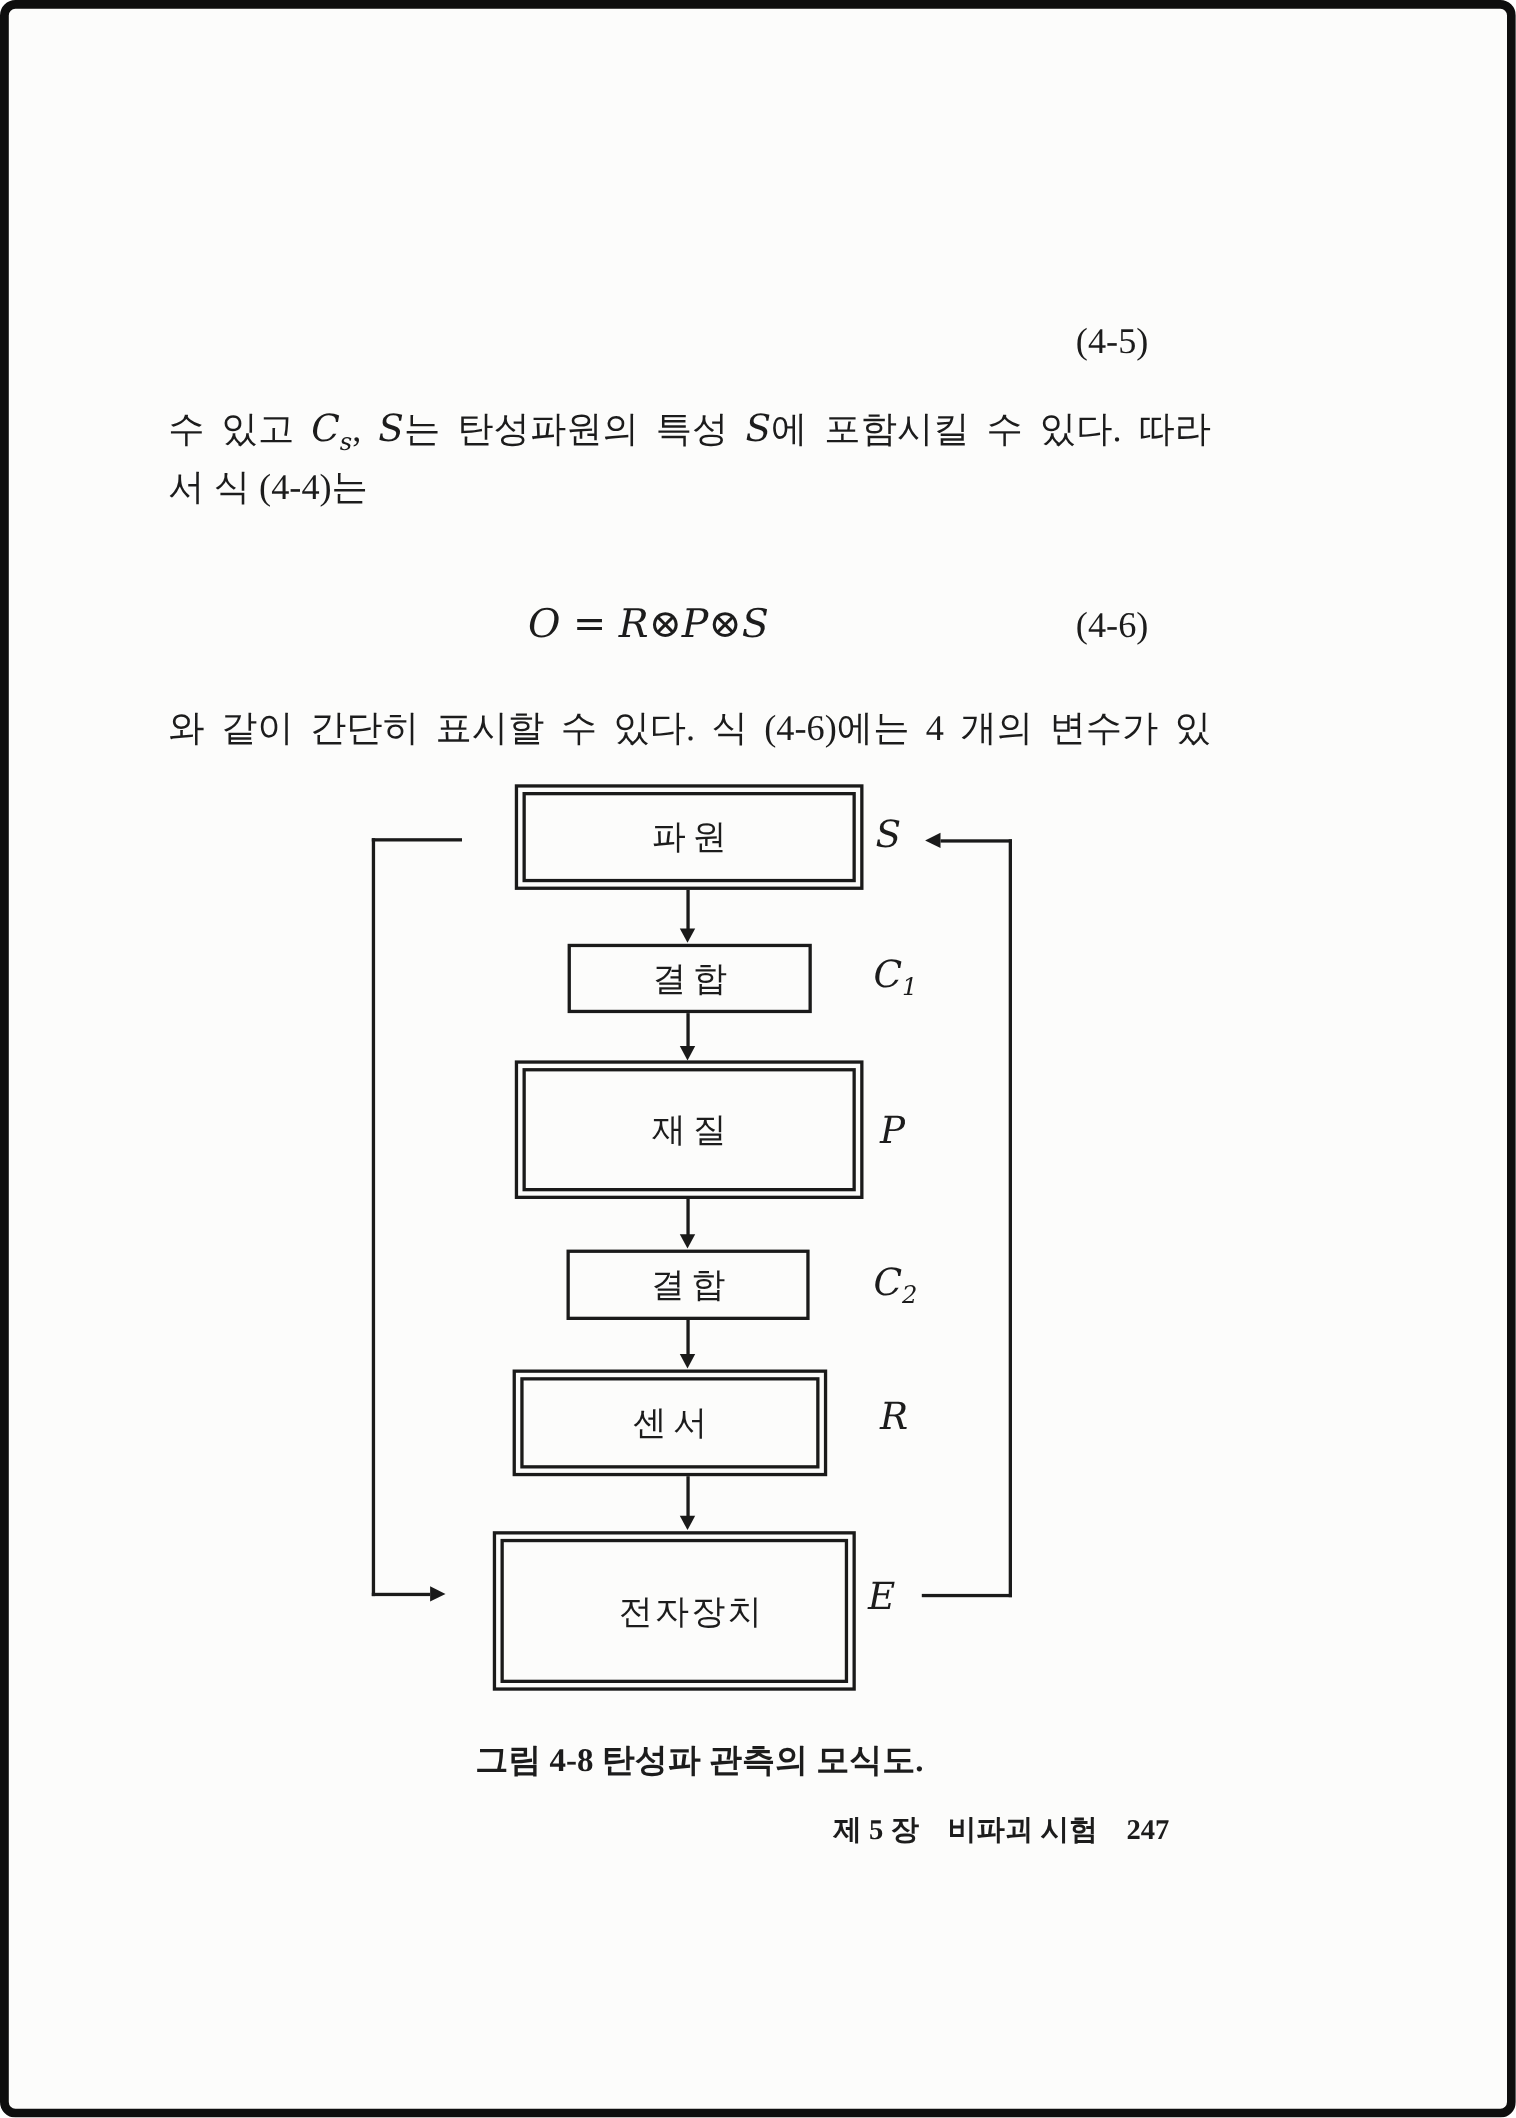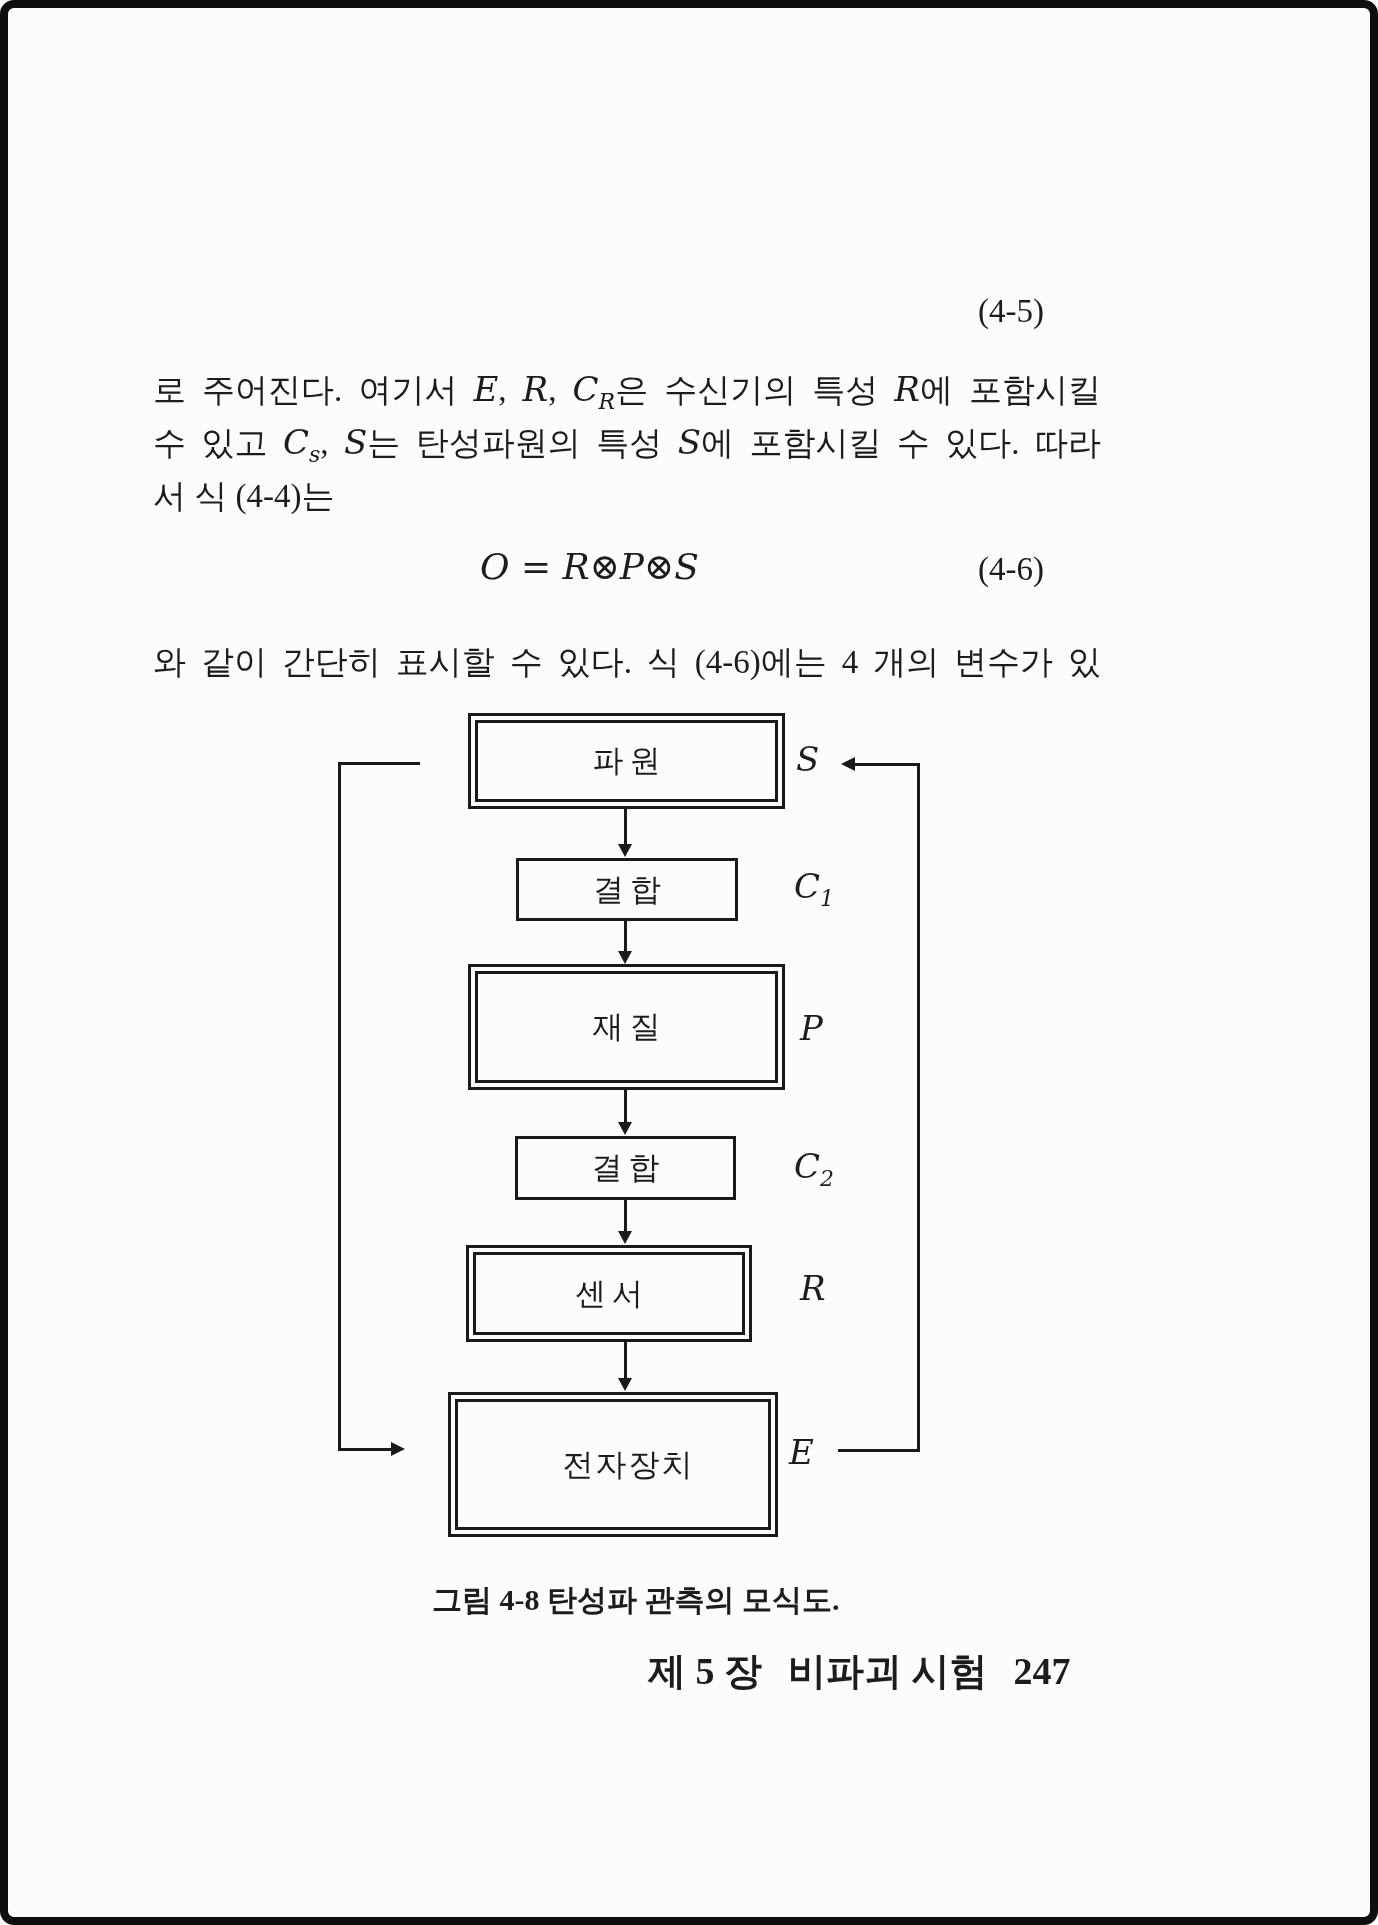--- a/index.html
+++ b/index.html
@@ -54,32 +54,31 @@
   }
   .hline, .vline { position:absolute; background:#1a1a1a; }
   .hline { height:3px; } .vline { width:3px; }
   .ah-right { position:absolute; width:0; height:0;
     border-top:7px solid transparent; border-bottom:7px solid transparent;
     border-left:14px solid #1a1a1a; }
   .ah-left { position:absolute; width:0; height:0;
     border-top:7px solid transparent; border-bottom:7px solid transparent;
     border-right:14px solid #1a1a1a; }
   .caption { position:absolute; font-size:30px; font-weight:bold; white-space:nowrap; }
-  .footer { position:absolute; font-size:38px; font-weight:bold; white-space:nowrap; }
+  .footer { position:absolute; font-size:26px; font-weight:bold; white-space:nowrap; }
   .footer .gap { display:inline-block; width:26px; }
 </style>
 </head>
 <body>
 
 <div class="page">
 
   <div class="eqtag" style="left:958px; top:285px;">(4-5)</div>
 
   <div class="para" style="top:360px;">
-    <div class="pline"><span>로 주어진다.  여기서 </span><span class="var">E</span><span>, </span><span class="var">R</span><span>, </span><span class="var"><span>C</span><sub class="vsub">R</sub></span><span>은 수신기의 특성 </span><span class="var">R</span><span>에 포함시킬</span></div>
     <div class="pline"><span>수 있고 </span><span class="var"><span>C</span><sub class="vsub">s</sub></span><span>, </span><span class="var">S</span><span>는 탄성파원의 특성 </span><span class="var">S</span><span>에 포함시킬 수 있다.  따라</span></div>
     <div class="pline short"><span>서 식 (4-4)는</span></div>
   </div>
 
   <div class="formula" style="left:472px; top:538px;">
     <span class="mi">O = R⊗P⊗S</span>
   </div>
   <div class="eqtag" style="left:958px; top:543px;">(4-6)</div>
 
   <div class="para" style="top:632px;">

